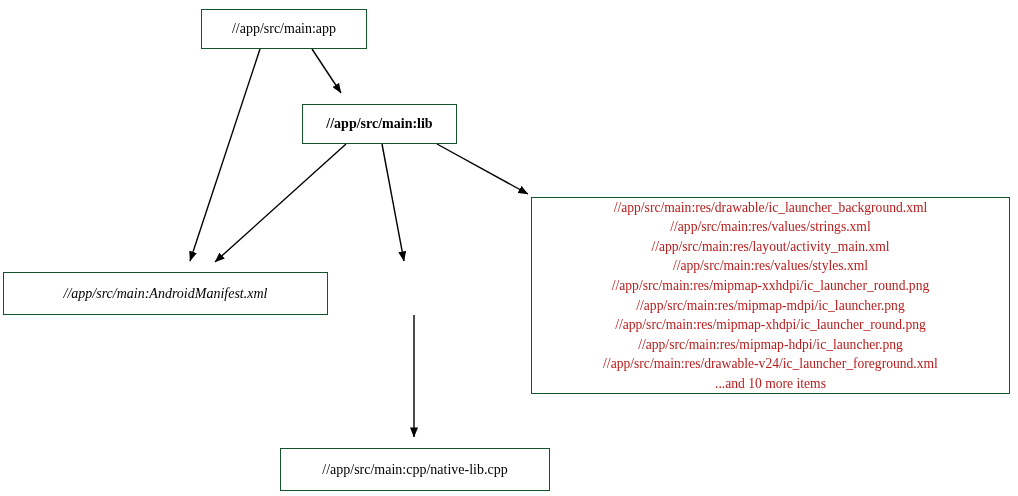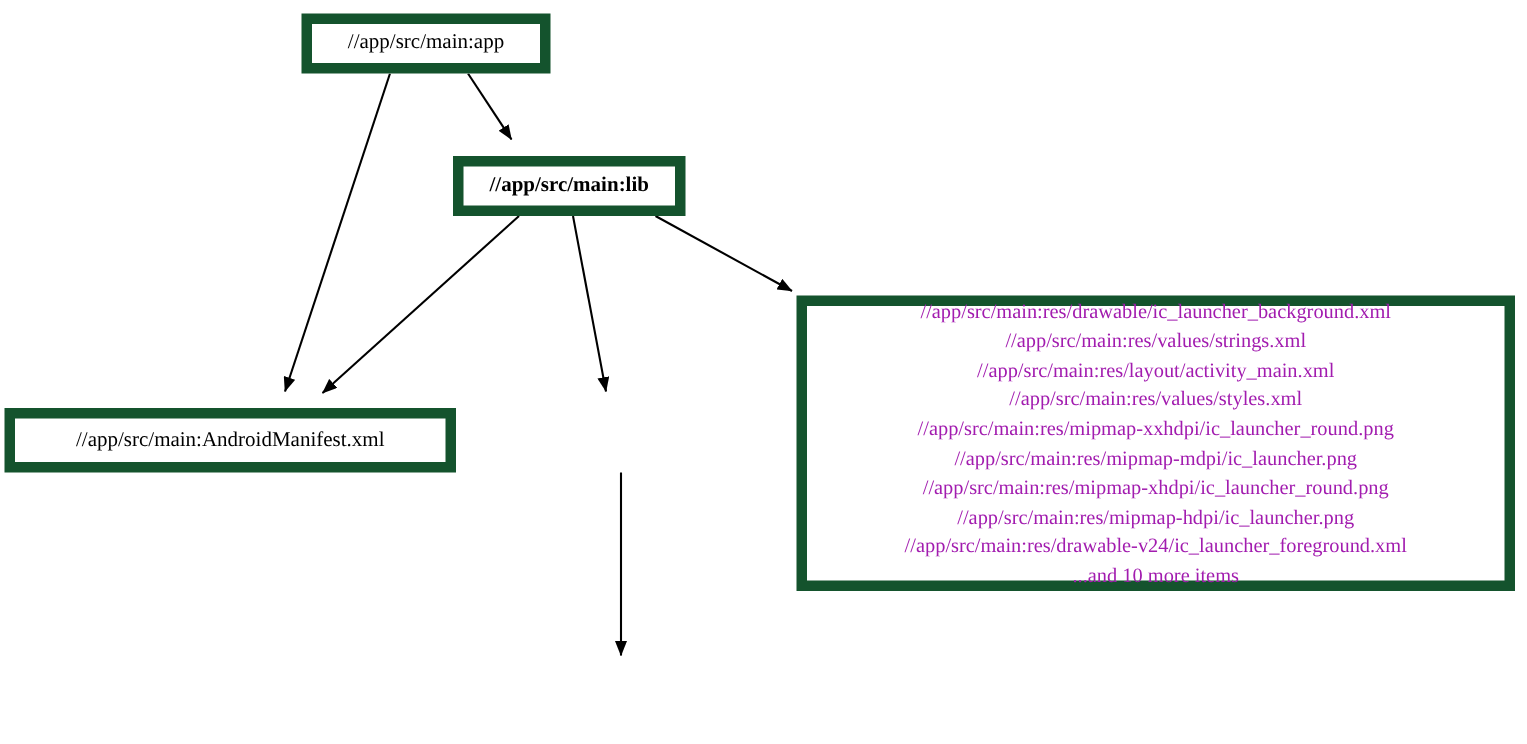--- a/index.html
+++ b/index.html
@@ -20,47 +20,47 @@
     position: absolute;
     left: 0;
     top: 0;
     width: 1018px;
     height: 496px;
     pointer-events: none;
   }
   .graph-node {
     position: absolute;
     box-sizing: border-box;
-    border: 7px solid #14532d;
+    border: 1px solid #14532d;
     background: #ffffff;
     display: flex;
     align-items: center;
     justify-content: center;
     text-align: center;
   }
   .node-label {
     font-family: "Liberation Serif", "DejaVu Serif", serif;
     font-size: 14px;
     line-height: 1.0;
     color: #000000;
     white-space: nowrap;
   }
   .node-label-multiline {
     font-family: "Liberation Serif", "DejaVu Serif", serif;
     font-size: 13.6px;
     line-height: 19.6px;
-    color: #a21caf;
+    color: #b91c1c;
     text-align: center;
     white-space: pre;
   }
 
   
   #node-app            { left: 201px; top:   9px; width: 166px; height: 40px; }
   #node-lib            { left: 302px; top: 104px; width: 155px; height: 40px; font-weight: bold; }
-  #node-manifest       { left:   3px; top: 272px; width: 301px; height: 43px; }
+  #node-manifest       { left:   3px; top: 272px; width: 325px; height: 43px; font-style: italic; }
   #node-jni-lib        { left: 325px; top: 272px; width: 180px; height: 43px; }
   #node-res-bundle     { left: 531px; top: 197px; width: 479px; height: 197px; }
   #node-native-lib-cpp { left: 280px; top: 448px; width: 270px; height: 43px; }
 </style>
 </head>
 <body>
 
 <div id="graph-root">
 
   <svg id="edge-layer" viewBox="0 0 1018 496" width="1018" height="496">
@@ -114,14 +114,17 @@
 //app/src/main:res/layout/activity_main.xml
 //app/src/main:res/values/styles.xml
 //app/src/main:res/mipmap-xxhdpi/ic_launcher_round.png
 //app/src/main:res/mipmap-mdpi/ic_launcher.png
 //app/src/main:res/mipmap-xhdpi/ic_launcher_round.png
 //app/src/main:res/mipmap-hdpi/ic_launcher.png
 //app/src/main:res/drawable-v24/ic_launcher_foreground.xml
 ...and 10 more items</span>
   </div>
 
+  <div class="graph-node" id="node-native-lib-cpp">
+    <span class="node-label">//app/src/main:cpp/native-lib.cpp</span>
+  </div>
 
 </div>
 
 </body></html>

